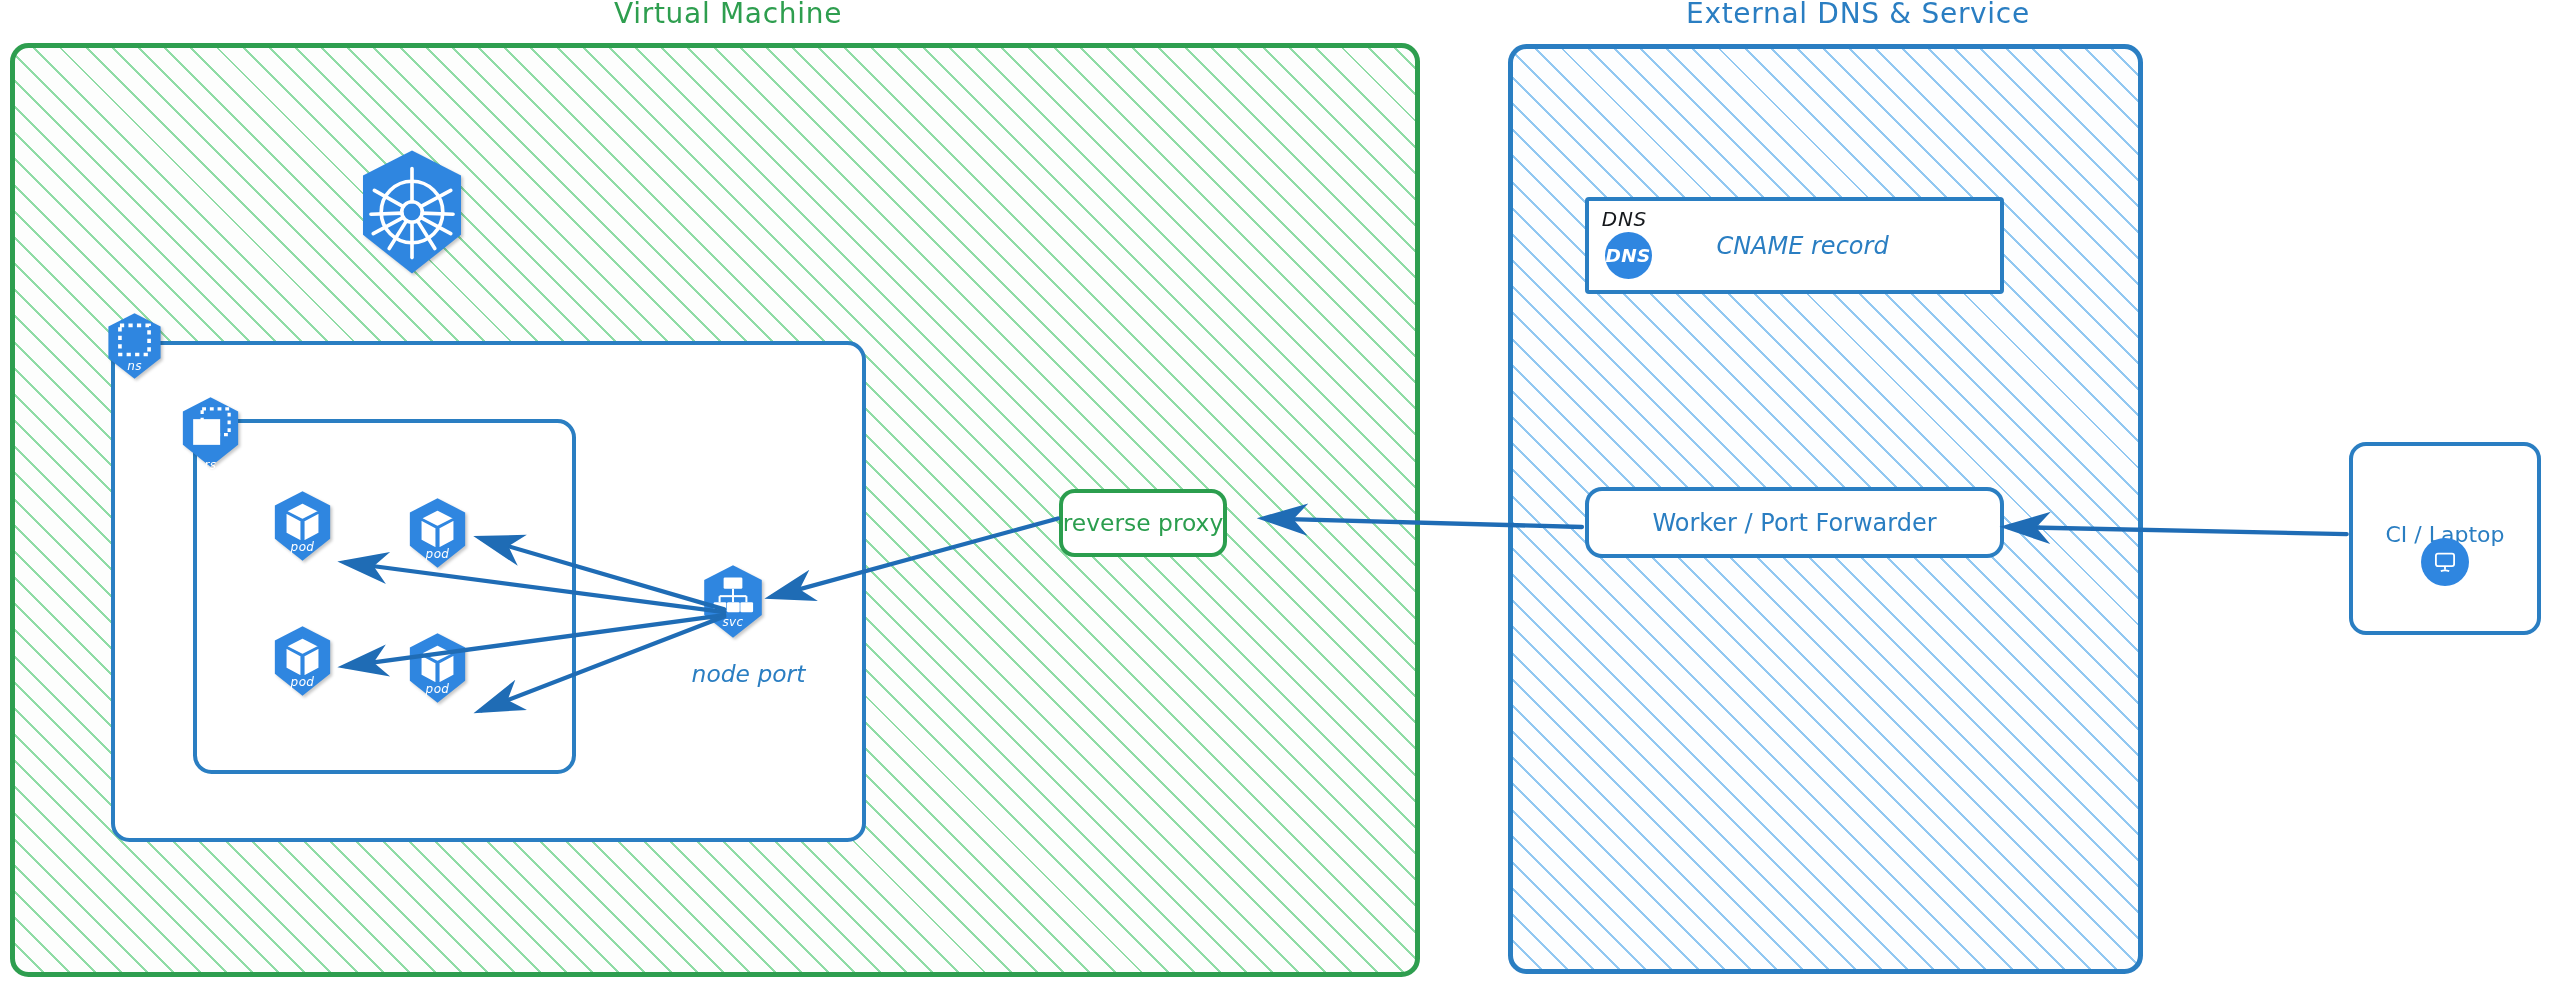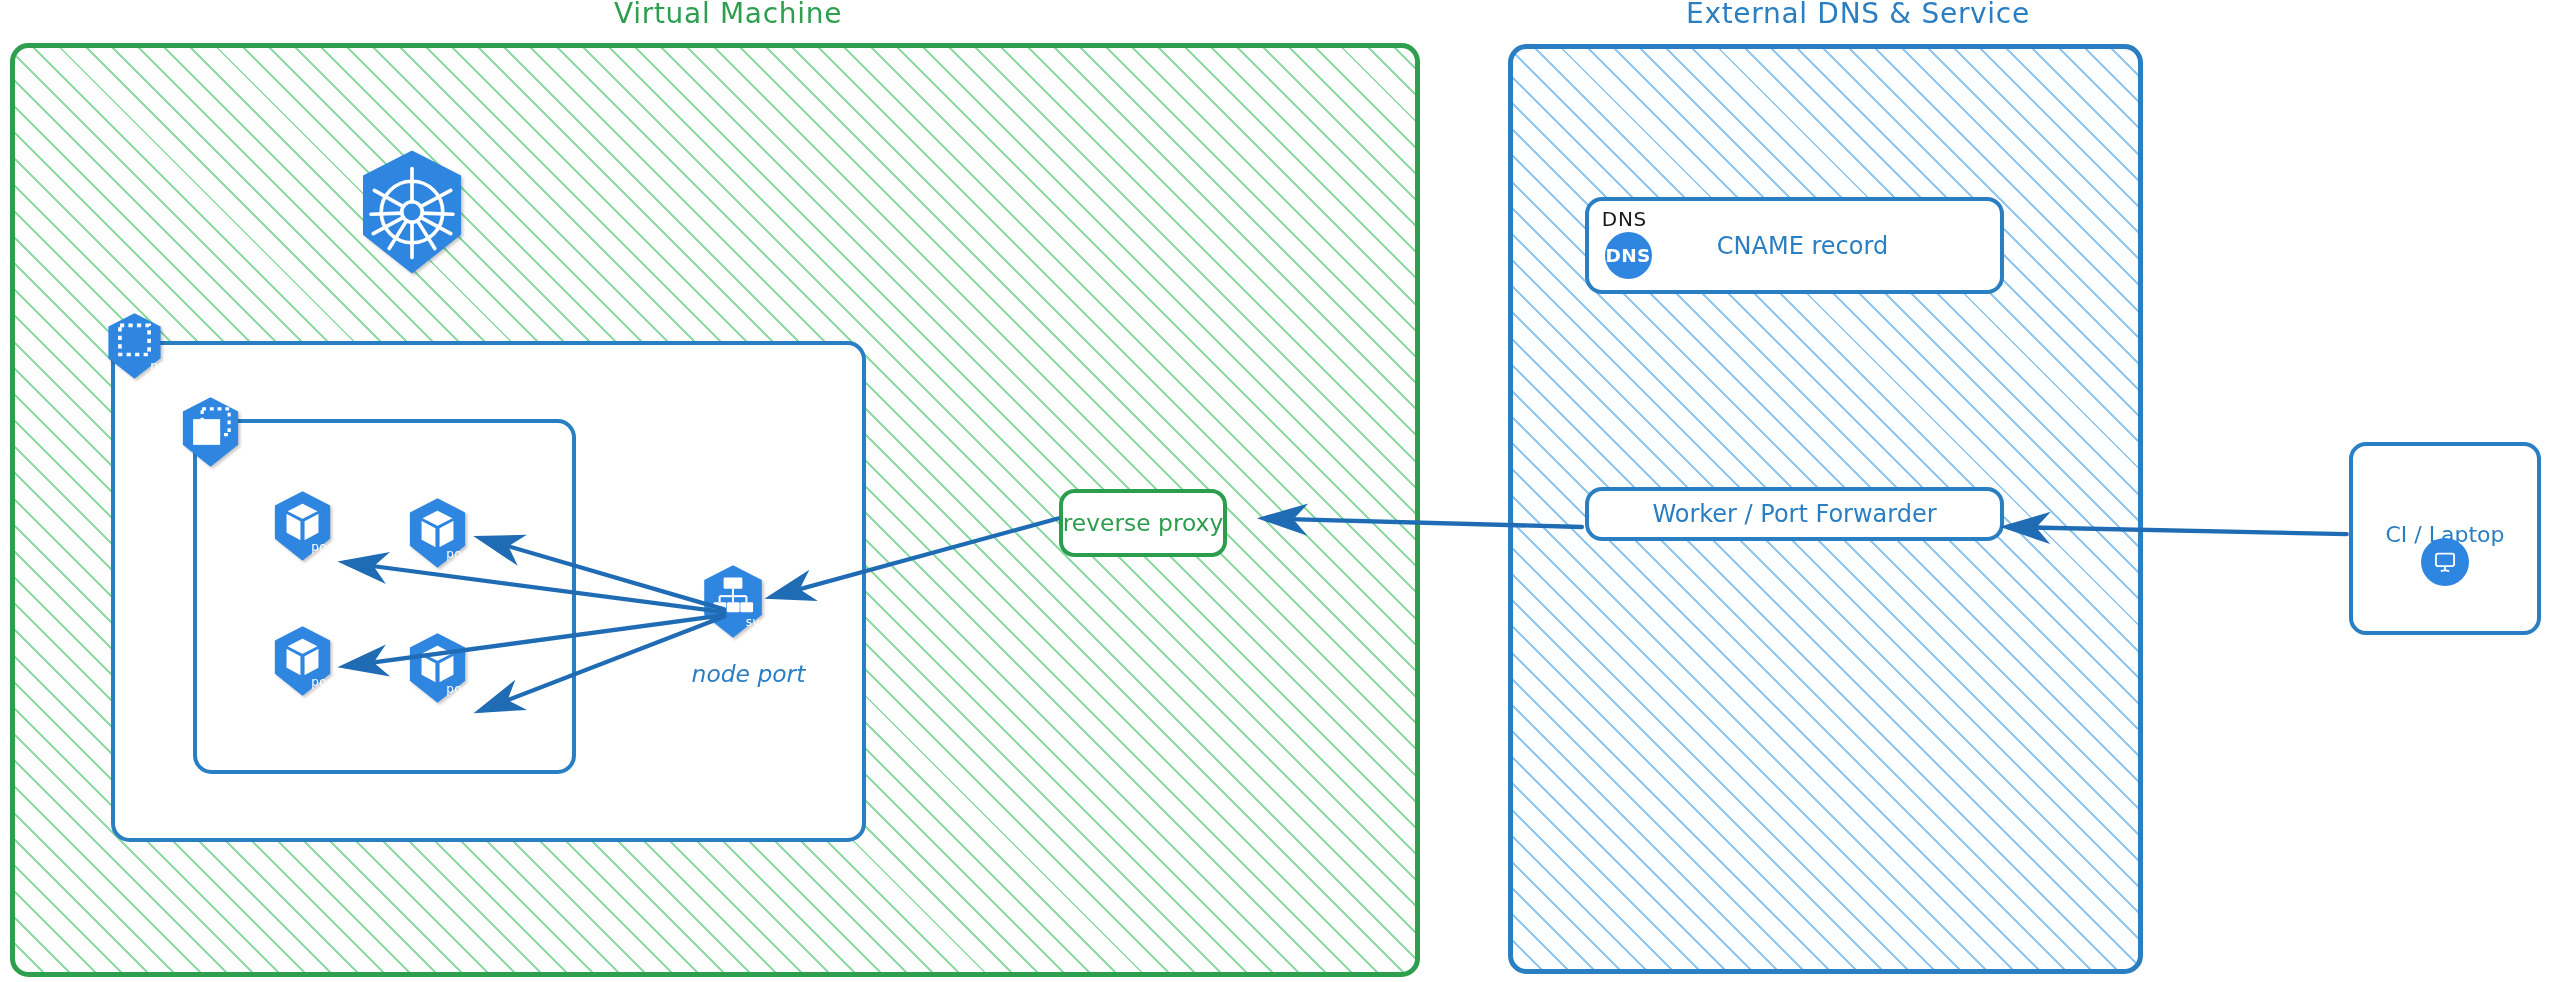--- a/index.html
+++ b/index.html
@@ -43,36 +43,36 @@
 
   #revproxy-box{
     left:1059px;top:489px;width:168px;height:68px;
     border:4.3px solid #2b9e4e;border-radius:15.6px;
     display:flex;align-items:center;justify-content:center;
   }
   #revproxy-label{color:#2b9e4e;font-size:23.4px;white-space:nowrap;}
 
   #dns-box{
     left:1585px;top:197px;width:419px;height:97px;
-    border:4.3px solid #2a7ec2;border-radius:17px;
+    border:4.3px solid #2a7ec2;border-radius:4px;font-style:italic;
   }
   #dns-kind{position:absolute;left:12.8px;top:5.7px;color:#15181c;font-size:20px;letter-spacing:0.7px;}
   #dns-circle{
     position:absolute;left:15.6px;top:31px;width:47px;height:47px;border-radius:50%;
     background:#2f86e0;display:flex;align-items:center;justify-content:center;
   }
   #dns-circle-label{color:#ffffff;font-size:18.5px;font-weight:bold;letter-spacing:0.4px;}
   #dns-record-label{
     position:absolute;left:0;top:0;width:100%;height:100%;
     display:flex;align-items:center;justify-content:center;
     color:#2a7ec2;font-size:24px;padding-left:16px;box-sizing:border-box;
   }
 
   #worker-box{
-    left:1585px;top:487px;width:419px;height:54px;
+    left:1585px;top:487px;width:419px;height:71px;
     border:4.3px solid #2a7ec2;border-radius:17px;
     display:flex;align-items:center;justify-content:center;
   }
   #worker-label{color:#2a7ec2;font-size:24px;white-space:nowrap;}
 
   #ci-box{
     left:2349px;top:442px;width:192px;height:193px;
     border:4.3px solid #2a7ec2;border-radius:17px;
   }
   #ci-label{
@@ -81,22 +81,22 @@
   }
   #ci-circle{
     position:absolute;left:50%;margin-left:-24px;top:92px;width:48px;height:48px;
     border-radius:50%;background:#2f86e0;display:flex;align-items:center;justify-content:center;
   }
 
   
   .hex{position:absolute;}
   .hex svg{display:block;filter:drop-shadow(2.1px 2.8px 1.4px rgba(0,0,0,0.22));}
   .k8s-label{
-    position:absolute;left:0;width:100%;text-align:right;color:#ffffff;
-    font-size:12px;letter-spacing:0.4px;pointer-events:none;
+    position:absolute;left:0;width:100%;text-align:center;color:#ffffff;
+    font-size:12px;letter-spacing:0.4px;pointer-events:none;font-style:italic;
   }
 
   #k8s-logo{left:355px;top:148px;}
   #ns-badge{left:104px;top:312px;}
   #rs-badge{left:178px;top:396px;}
   #pod-1{left:270px;top:490px;}
   #pod-2{left:405px;top:497px;}
   #pod-3{left:270px;top:625px;}
   #pod-4{left:405px;top:632px;}
   #svc-node{left:699px;top:564px;}

